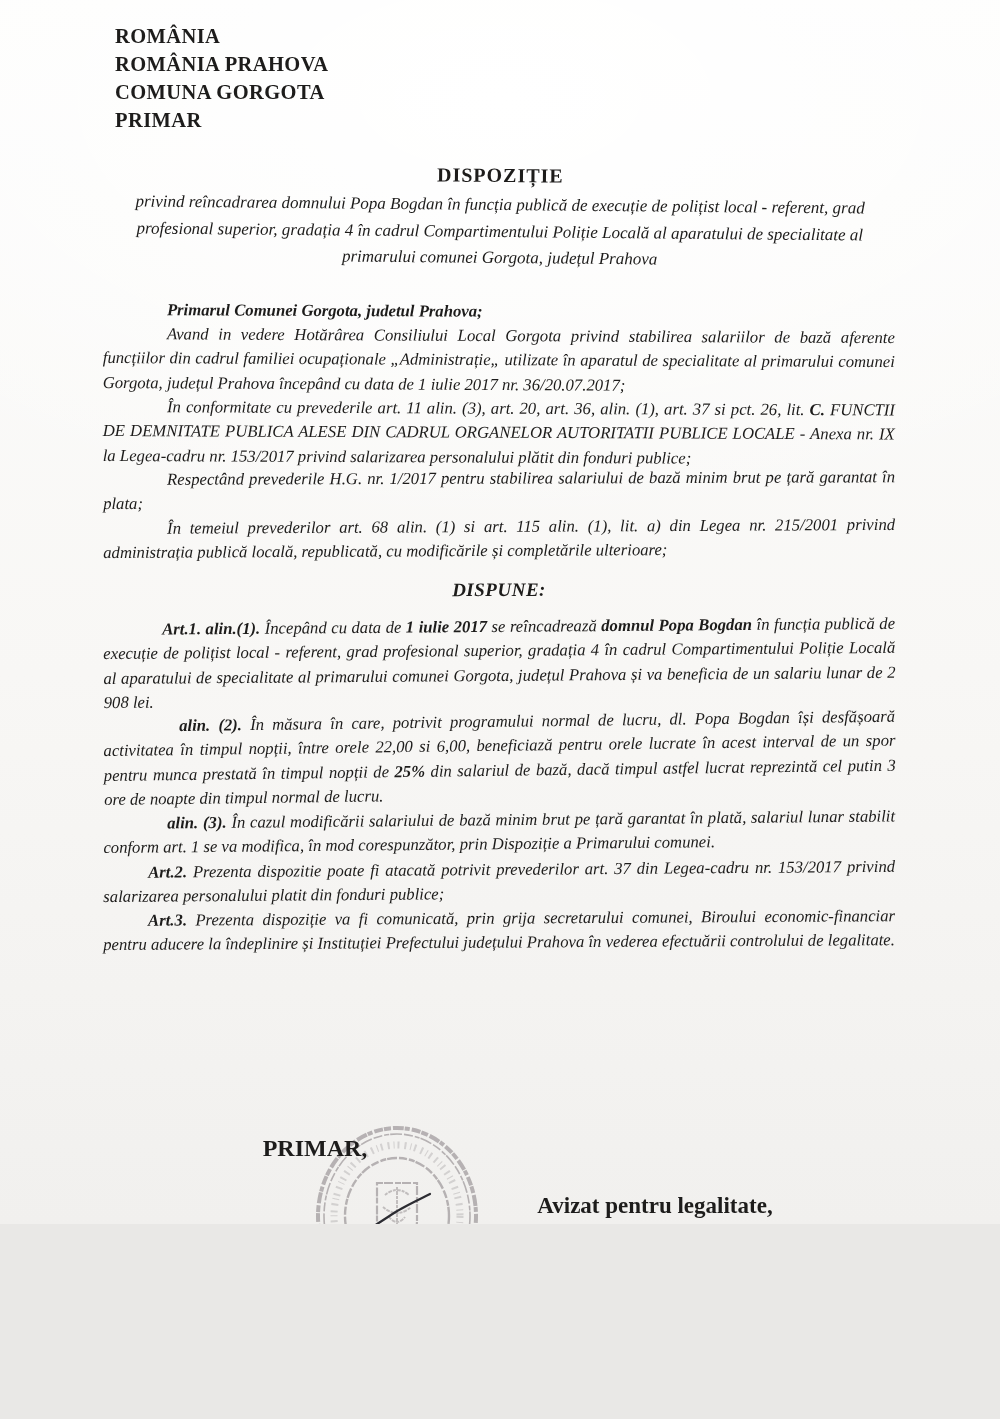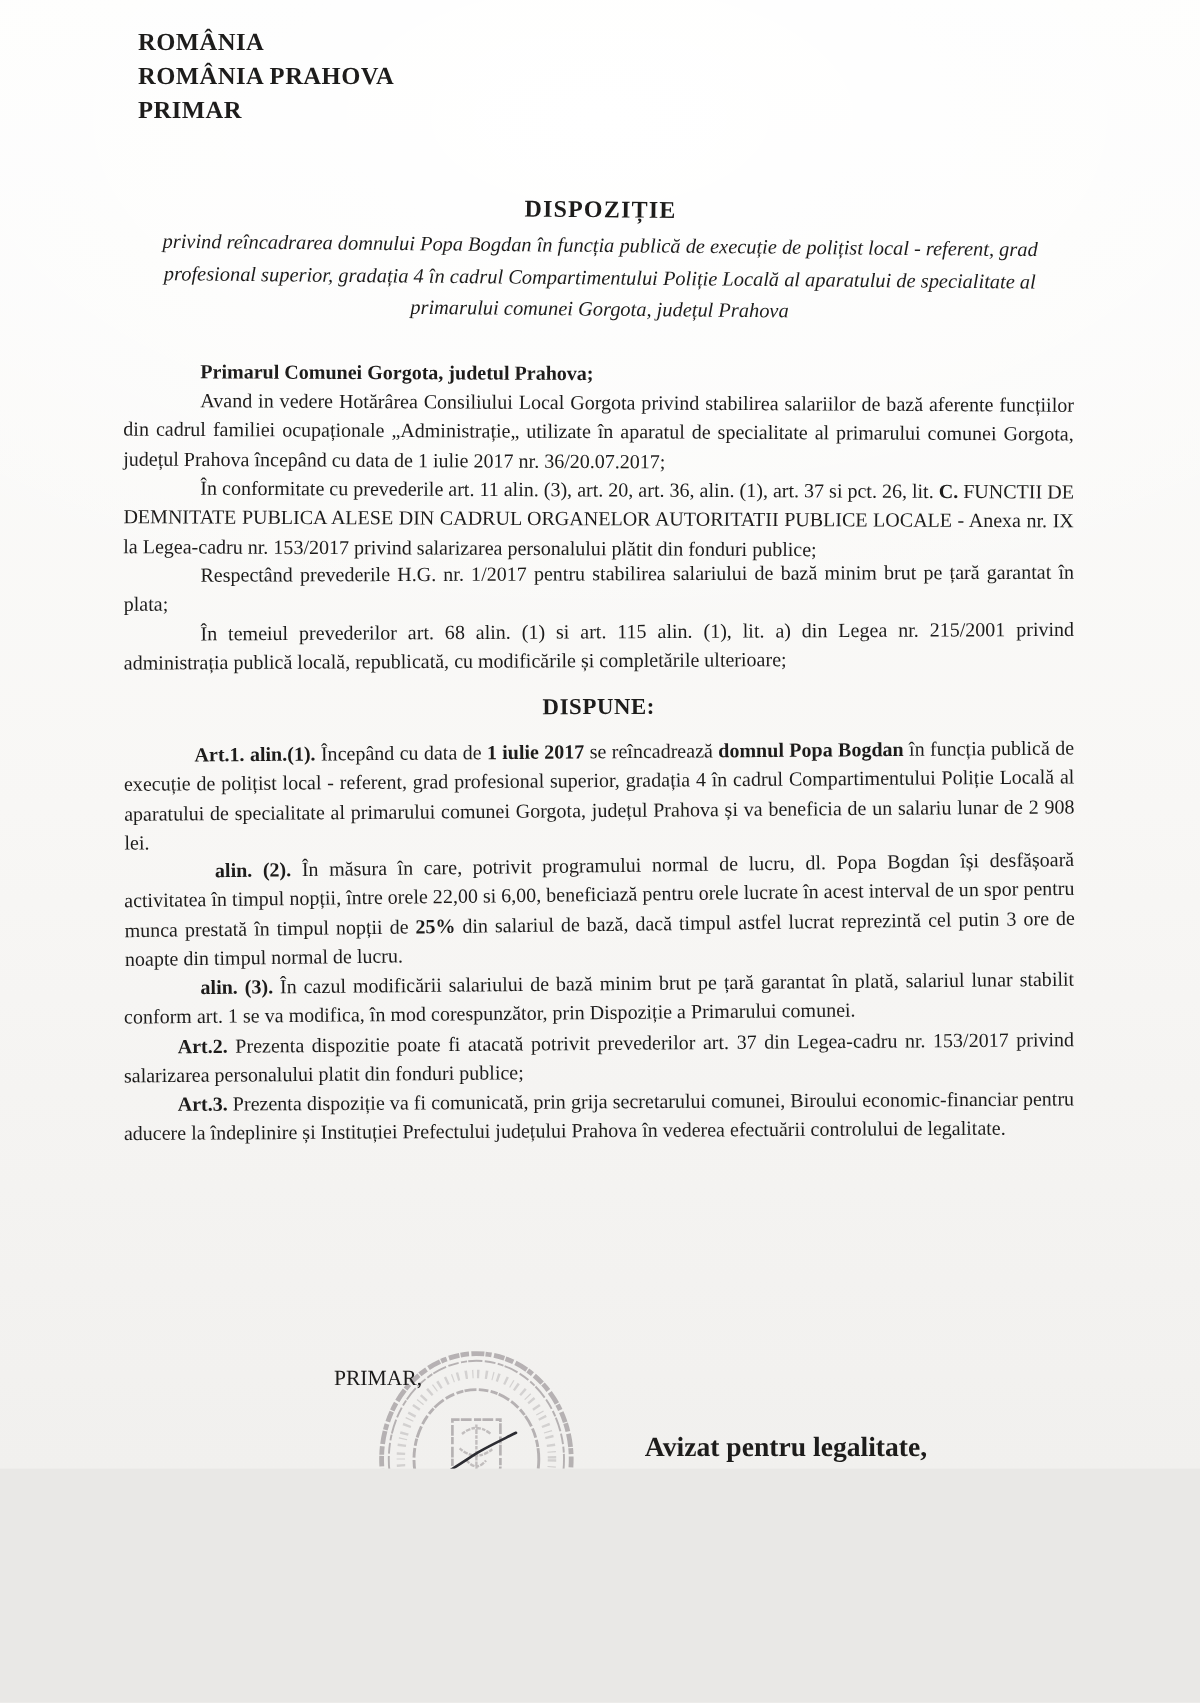--- a/index.html
+++ b/index.html
@@ -14,51 +14,52 @@
       linear-gradient(180deg,#fdfdfc 0%,#f8f7f5 55%,#f1f0ee 100%);
     font-family:"Liberation Serif","DejaVu Serif",serif;
   }
   
   .letterhead{position:absolute;left:115px;top:22px;font-weight:bold;font-size:20.5px;line-height:28px;letter-spacing:.4px;}
   
   .title-block{position:absolute;left:0;top:164px;width:1000px;text-align:center;transform:rotate(.55deg);}
   .doc-title{margin:0;font-size:20px;font-weight:bold;letter-spacing:1px;}
   .doc-subtitle{margin:5px auto 0;width:800px;font-style:italic;font-size:17px;line-height:26.5px;font-weight:500;}
   
-  .body{position:absolute;left:103px;top:298px;width:792px;font-size:16.7px;line-height:24.3px;text-align:justify;}
+  .body{position:absolute;left:103px;top:298px;width:792px;font-size:16.7px;line-height:24.3px;text-align:justify;font-style:italic;}
   .par{margin:0;transform-origin:left top;}
   .bold-par{font-weight:bold;}
   .ind-pre{text-indent:64px;}
   .ind-art1{text-indent:59px;}
   .ind-alin2{text-indent:76px;}
   .ind-alin3{text-indent:64px;}
   .ind-art23{text-indent:45px;}
   .rp25{transform:rotate(.25deg);} .rp30{transform:rotate(.3deg);}
   .rn20{transform:rotate(-.2deg);} .rn30{transform:rotate(-.3deg);}
   .rn45{transform:rotate(-.45deg);} .rn55{transform:rotate(-.55deg);}
   .rn75{transform:rotate(-.75deg);} .rn35{transform:rotate(-.35deg);}
   .dispune{margin:13px 0 15px;text-align:center;font-size:19px;font-weight:bold;letter-spacing:.5px;transform:rotate(-.2deg);}
   
-  .sig-mayor{position:absolute;left:190px;top:1134px;width:250px;text-align:center;font-weight:normal;font-size:18px;line-height:28px;z-index:3;}
+  .sig-mayor{position:absolute;left:190px;top:1134px;width:250px;text-align:center;font-weight:bold;font-size:24px;line-height:28px;z-index:3;}
   .sig-secretary{position:absolute;left:525px;top:1192px;width:260px;text-align:center;font-weight:bold;font-size:23px;line-height:28px;z-index:3;}
   .issue-block{position:absolute;left:95px;top:1250px;font-size:18.5px;line-height:29.5px;z-index:3;}
   .stamp{position:absolute;left:307px;top:1121px;width:180px;height:190px;z-index:2;filter:blur(.5px);mix-blend-mode:multiply;opacity:.85;}
   .ink{position:absolute;z-index:4;}
   .ink path{fill:none;stroke:var(--signature_ink,#2c2c32);stroke-width:2.2;stroke-linecap:round;stroke-linejoin:round;}
   .mayor-ink{left:288px;top:1184px;width:160px;height:130px;}
   .secretary-ink{left:535px;top:1238px;width:370px;height:135px;}
 </style>
 </head>
 <body>
 
 <div class="page">
 
   <header class="letterhead">
     <div>ROMÂNIA</div>
     <div>ROMÂNIA PRAHOVA</div>
+    <div>COMUNA GORGOTA</div>
     <div>PRIMAR</div>
   </header>
 
   <section class="title-block">
     <h1 class="doc-title">DISPOZIȚIE</h1>
     <p class="doc-subtitle">privind reîncadrarea domnului Popa Bogdan în funcția publică de execuție de polițist local - referent, grad profesional superior, gradația 4 în cadrul Compartimentului Poliție Locală al aparatului de specialitate al primarului comunei Gorgota, județul Prahova</p>
   </section>
 
   <main class="body">
     <p class="par bold-par ind-pre rp25"><b>Primarul Comunei Gorgota, judetul Prahova;</b></p>

